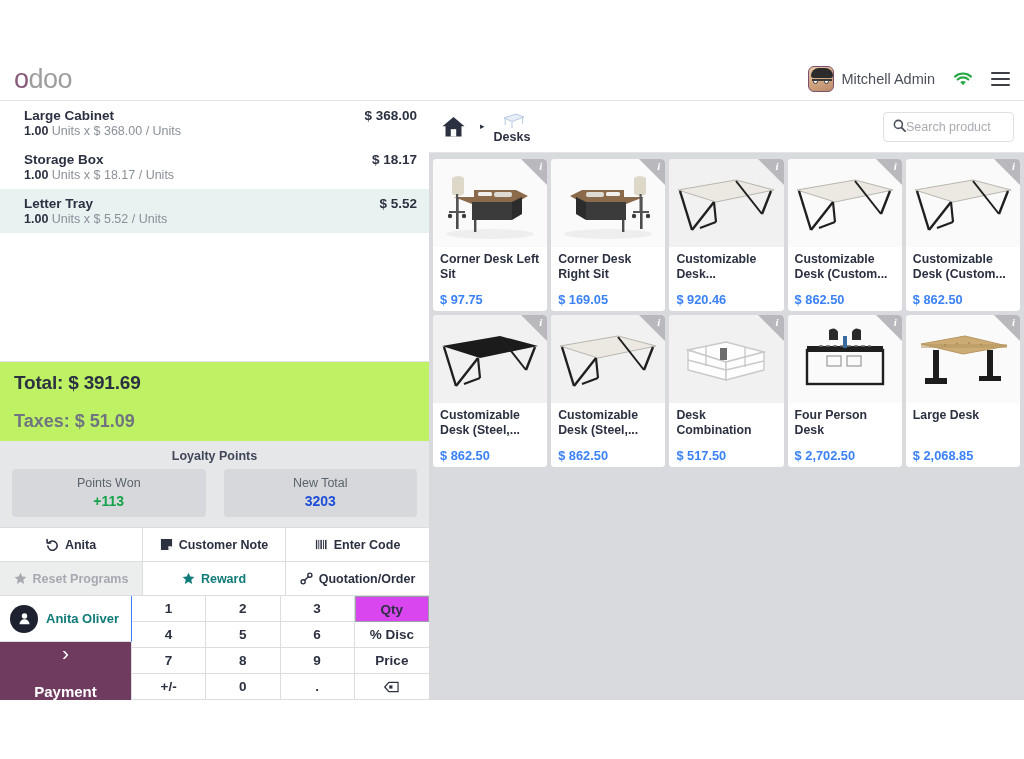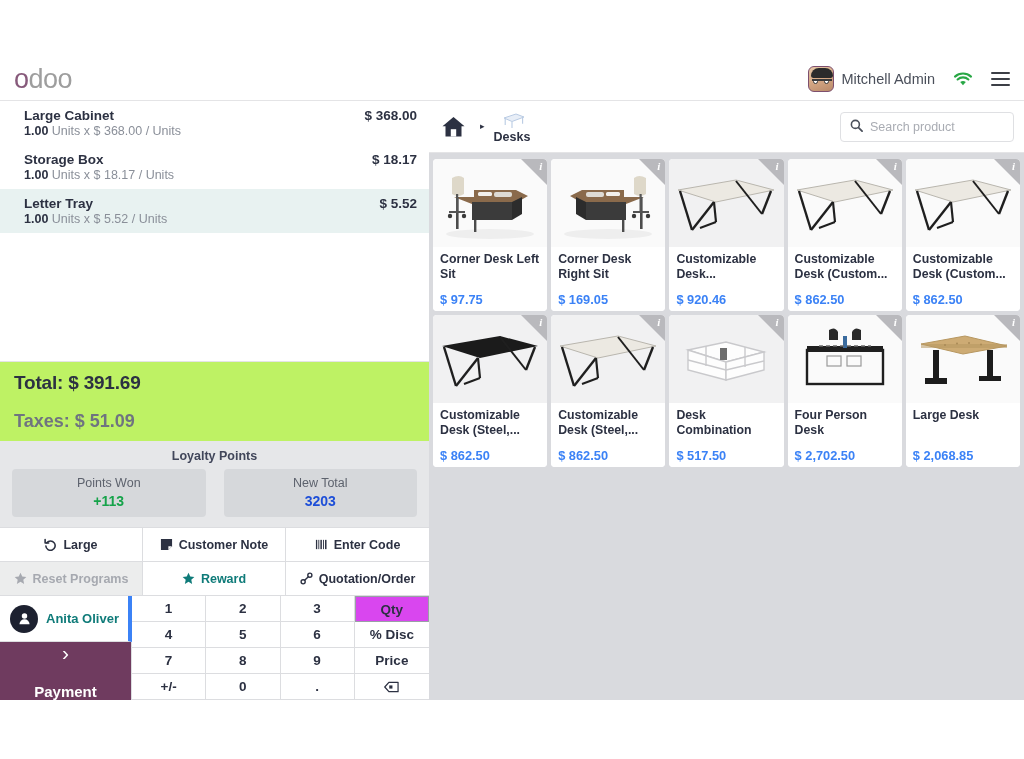--- a/index.html
+++ b/index.html
@@ -238,21 +238,21 @@
     flex-direction: column;
   }
   .customer-btn {
     height: 46px;
     background: #fff;
     display: flex;
     align-items: center;
     gap: 8px;
     padding-left: 10px;
     border-bottom: 1px solid #dcdde0;
-    border-right: 4px solid #3b82f6;
+    border-right: 1px solid #3b82f6;
     cursor: pointer;
   }
   .cust-avatar {
     width: 28px; height: 28px;
     border-radius: 50%;
     background: #1d2130;
     display: flex; align-items: center; justify-content: center;
     flex: 0 0 28px;
   }
   .cust-name {
@@ -339,28 +339,27 @@
     position: relative;
   }
   .cat-label {
     font-size: 12.5px;
     font-weight: bold;
     color: #2c3142;
     margin-top: -1px;
   }
   .search-box {
     margin-left: auto;
-    width: 174px;
+    width: 131px;
     height: 30px;
     border: 1px solid #dfe0e3;
     border-radius: 4px;
     background: #fff;
     display: flex;
     align-items: center;
-    gap: 7px;
     padding: 0 9px;
     cursor: text;
   }
   .search-box input {
     border: none;
     outline: none;
     font-size: 12.5px;
     font-family: "Liberation Sans", sans-serif;
     color: #2c3142;
     width: 100%;
@@ -525,21 +524,21 @@
       </div>
 
       <div class="ctrl-grid" id="ctrl-grid">
           <div class="ctrl-btn">
             <span class="ctrl-ico">
               <svg width="13" height="13" viewBox="0 0 14 14">
                 <path d="M3 5.2 a5 5 0 1 1 -1 3.4" stroke="currentColor" stroke-width="1.7" fill="none" stroke-linecap="round"></path>
                 <path d="M1.2 1.6 v3.8 h3.8" stroke="currentColor" stroke-width="1.7" fill="none" stroke-linejoin="round" stroke-linecap="round"></path>
               </svg>
             </span>
-            <span>Large</span>
+            <span>Anita</span>
           </div>
           <div class="ctrl-btn">
             <span class="ctrl-ico">
               <svg width="13" height="13" viewBox="0 0 14 14">
                 <path d="M1 1 h12 v8 l-4 4 H1 Z" fill="currentColor"></path>
                 <path d="M9 13 v-4 h4 Z" fill="#ffffff"></path>
               </svg>
             </span>
             <span>Customer Note</span>
           </div>

